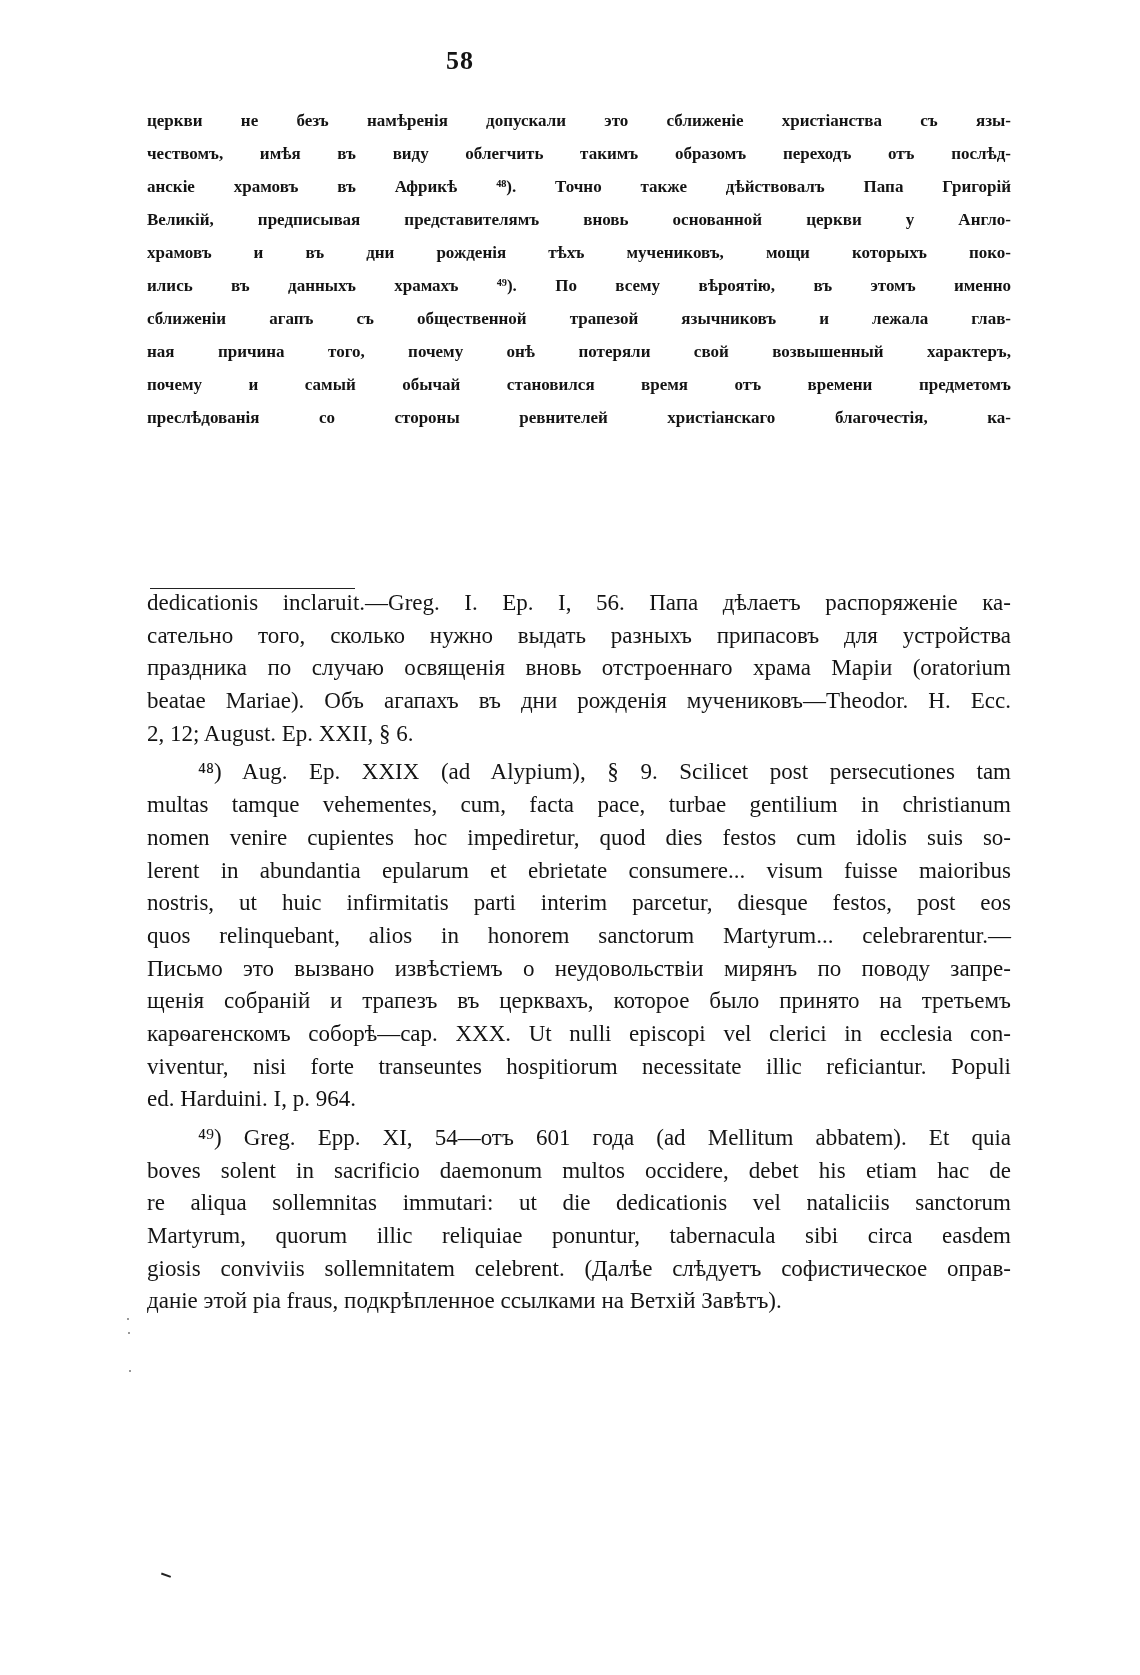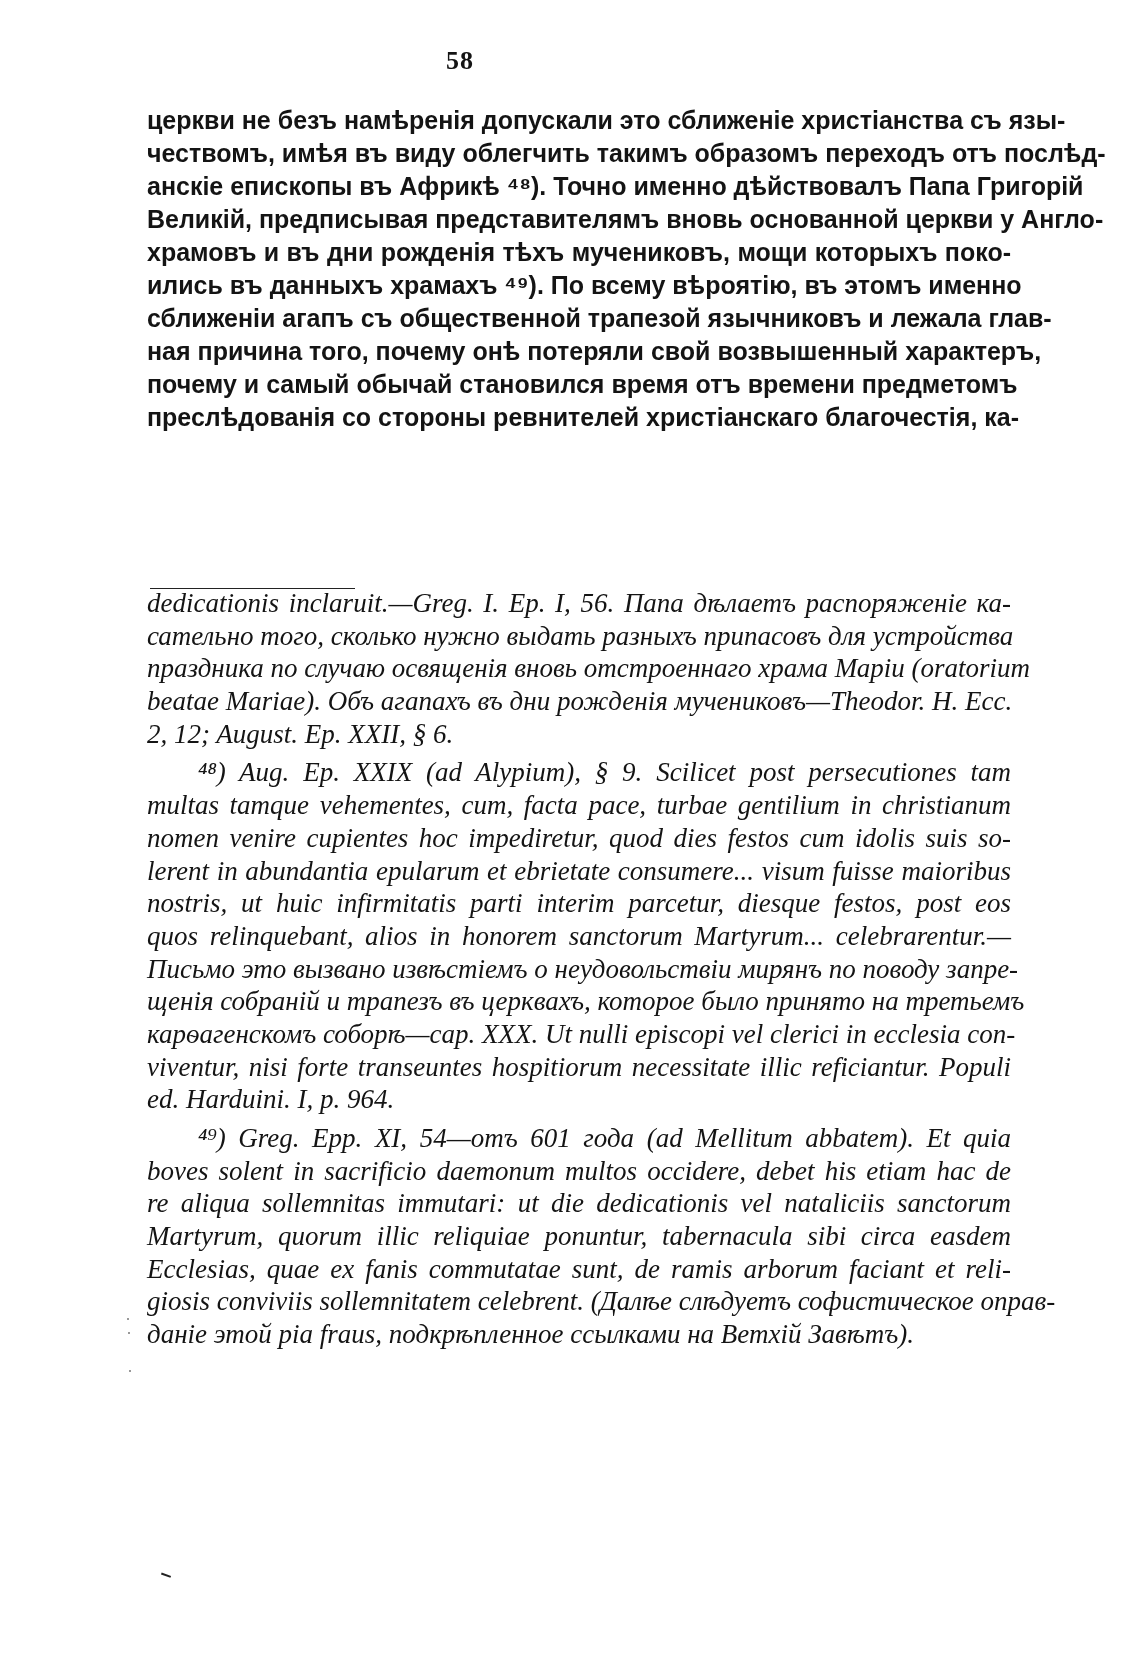--- a/index.html
+++ b/index.html
@@ -6,53 +6,53 @@
   body {
     width: 1140px; height: 1675px; background: #ffffff; position: relative; overflow: hidden;
     color: #141414;
   }
   .page-number {
     position: absolute; top: 46px; left: 0; width: 920px; text-align: center;
     font-family: "Liberation Serif", serif; font-weight: bold; font-size: 26px; letter-spacing: 1px;
   }
   .main {
     position: absolute; left: 147px; top: 104px; width: 864px;
-    font-family: Liberation Sans, sans-serif; font-weight: bold; font-size: 25px;
+    font-family: Liberation Serif, serif; font-weight: bold; font-size: 17px;
   }
   .line {
     display: block; height: 33px; line-height: 33px; white-space: nowrap;
     text-align: justify; text-align-last: justify;
   }
   .line.last { text-align-last: left; }
   .rule {
     position: absolute; left: 150px; top: 588px; width: 205px; height: 0;
     border-top: 1.5px solid #222;
   }
   .notes {
     position: absolute; left: 147px; top: 587px; width: 864px;
-    font-family: "Liberation Serif", serif; font-size: 27px; font-style: italic;
+    font-family: "Liberation Serif", serif; font-size: 23px;
   }
   .notes .line { height: 32.7px; line-height: 32.7px; }
   .notes .gap { height: 6px; }
   .indent { padding-left: 51px; }
   .scan-mark {
     position: absolute; left: 160px; top: 1574px; width: 10px; height: 6px;
     border-top: 2px solid #222; transform: rotate(20deg);
   }
   .ink-dot { position: absolute; width: 2px; height: 2px; background: #777; border-radius: 1px; }
 </style>
 </head>
 <body>
 
 <div class="page-number">58</div>
 
 <div class="main">
   <span class="line">церкви не безъ намѣренія допускали это сближеніе христіанства съ язы-</span>
   <span class="line">чествомъ, имѣя въ виду облегчить такимъ образомъ переходъ отъ послѣд-</span>
-  <span class="line">анскіе епископы въ Африкѣ ⁴⁸). Точно именно дѣйствовалъ Папа Григорій</span>
+  <span class="line">анскіе храмовъ въ Африкѣ ⁴⁸). Точно также дѣйствовалъ Папа Григорій</span>
   <span class="line">Великій, предписывая представителямъ вновь основанной церкви у Англо-</span>
   <span class="line">храмовъ и въ дни рожденія тѣхъ мучениковъ, мощи которыхъ поко-</span>
   <span class="line">ились въ данныхъ храмахъ ⁴⁹). По всему вѣроятію, въ этомъ именно</span>
   <span class="line">сближеніи агапъ съ общественной трапезой язычниковъ и лежала глав-</span>
   <span class="line">ная причина того, почему онѣ потеряли свой возвышенный характеръ,</span>
   <span class="line">почему и самый обычай становился время отъ времени предметомъ</span>
   <span class="line">преслѣдованія со стороны ревнителей христіанскаго благочестія, ка-</span>
 </div>
 
 <div class="rule"></div>
@@ -79,21 +79,20 @@
     <span class="line">карѳагенскомъ соборѣ—cap. XXX. Ut nulli episcopi vel clerici in ecclesia con-</span>
     <span class="line">viventur, nisi forte transeuntes hospitiorum necessitate illic reficiantur. Populi</span>
     <span class="line last">ed. Harduini. I, p. 964.</span>
   </div>
   <div class="gap"></div>
   <div>
     <span class="line indent"><span>⁴⁹)</span> <span>Greg. Epp. XI, 54—отъ 601 года (ad Mellitum abbatem). Et quia</span></span>
     <span class="line">boves solent in sacrificio daemonum multos occidere, debet his etiam hac de</span>
     <span class="line">re aliqua sollemnitas immutari: ut die dedicationis vel nataliciis sanctorum</span>
     <span class="line">Martyrum, quorum illic reliquiae ponuntur, tabernacula sibi circa easdem</span>
-    <span class="line">Ecclesias, quae ex fanis commutatae sunt, de ramis arborum faciant et reli-</span>
     <span class="line">giosis conviviis sollemnitatem celebrent. (Далѣе слѣдуетъ софистическое оправ-</span>
     <span class="line last">даніе этой pia fraus, подкрѣпленное ссылками на Ветхій Завѣтъ).</span>
   </div>
 </div>
 
 <div class="scan-mark"></div>
 <div class="ink-dot" style="left:127px;top:1318px"></div>
 <div class="ink-dot" style="left:128px;top:1332px"></div>
 <div class="ink-dot" style="left:129px;top:1370px"></div>
 

